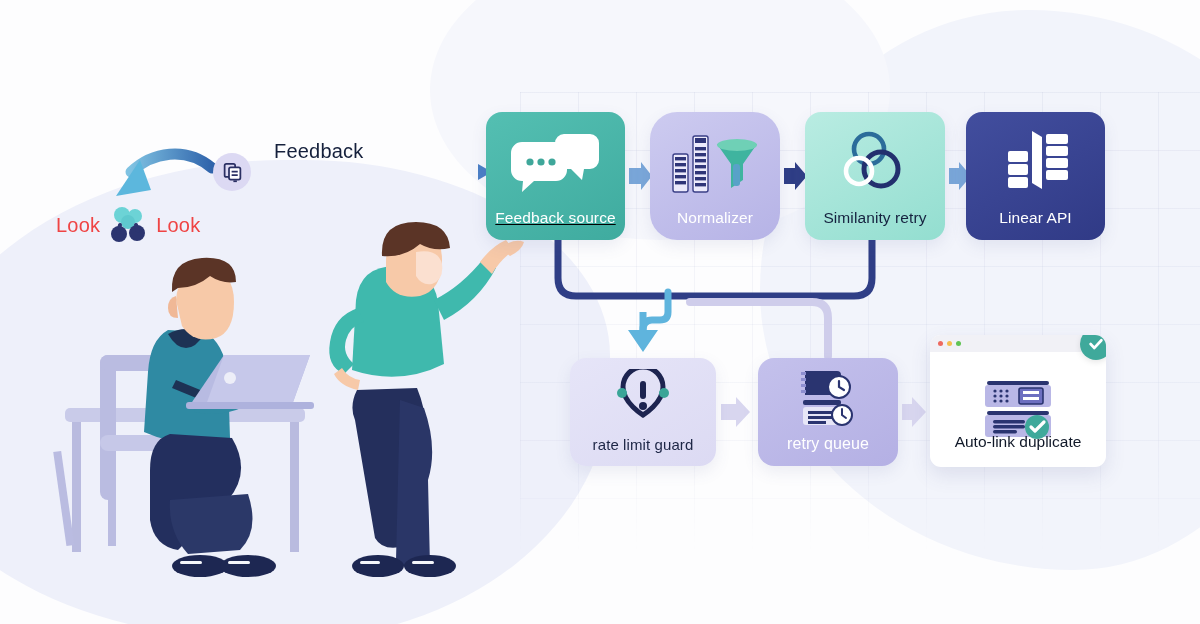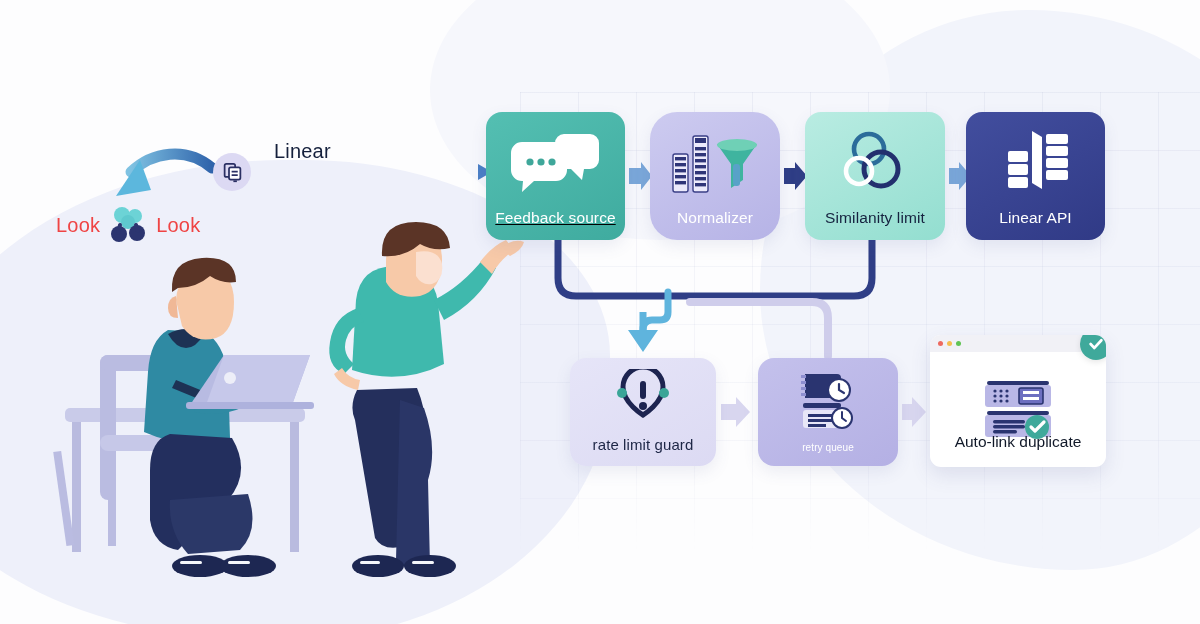--- a/index.html
+++ b/index.html
@@ -58,21 +58,21 @@
   .n-similarity .lbl{color:#15223f;}
   .n-linear{left:966px;top:112px;width:139px;height:128px;
     background:linear-gradient(150deg,#424e9e,#303a86);}
   .n-linear .lbl{color:#ffffff;}
 
   .n-rate{left:570px;top:358px;width:146px;height:108px;
     background:linear-gradient(150deg,#e6e5f8,#dcdaf3);}
   .n-rate .lbl{color:#1c2545;font-size:15px;}
   .n-retry{left:758px;top:358px;width:140px;height:108px;
     background:linear-gradient(150deg,#c4c1ec,#b4b0e4);}
-  .n-retry .lbl{color:#ffffff;font-size:10px;}
+  .n-retry .lbl{color:#ffffff;font-size:16px;}
 
   
   .card-browser{
     position:absolute;left:930px;top:335px;width:176px;height:132px;
     background:#ffffff;border-radius:11px;overflow:hidden;
     box-shadow:0 8px 20px rgba(70,80,140,0.13);
   }
   .cb-bar{height:17px;background:#f1f1f6;display:flex;align-items:center;gap:4px;padding-left:8px;}
   .dot{width:5px;height:5px;border-radius:50%;}
   .cb-body{position:relative;height:115px;display:flex;flex-direction:column;align-items:center;justify-content:center;gap:4px;}
@@ -224,21 +224,21 @@
       <circle cx="16" cy="10" r="8" fill="#6cd3d6"></circle>
       <circle cx="29" cy="11" r="7" fill="#6cd3d6"></circle>
       <circle cx="22" cy="17" r="7" fill="#5fc9ce"></circle>
       <circle cx="13" cy="29" r="8" fill="#2c3570"></circle>
       <circle cx="31" cy="28" r="8" fill="#2c3570"></circle>
       <path d="M14 20 l-2 8 M30 20 l2 6" stroke="#2c3570" stroke-width="4" stroke-linecap="round"></path>
     </svg>
     <span>Look</span>
   </div>
 
-  <div class="webbook-lbl">Linear</div>
+  <div class="webbook-lbl">Feedback</div>
 
   <div class="hook-circle">
     <svg width="21" height="21" viewBox="0 0 24 24">
       <rect x="3" y="2" width="12" height="15" rx="2" fill="none" stroke="#2a2f63" stroke-width="2"></rect>
       <rect x="8" y="6" width="13" height="14" rx="2" fill="#ffffff" stroke="#2a2f63" stroke-width="2"></rect>
       <line x1="11" y1="11" x2="18" y2="11" stroke="#2a2f63" stroke-width="2"></line>
       <line x1="11" y1="15" x2="18" y2="15" stroke="#2a2f63" stroke-width="2"></line>
       <line x1="13" y1="22" x2="17" y2="22" stroke="#2a2f63" stroke-width="2"></line>
     </svg>
   </div>
@@ -285,21 +285,21 @@
   </div>
 
   <div class="node n-similarity">
     <div class="glyph">
       <svg width="80" height="68" viewBox="0 0 80 68">
         <circle cx="34" cy="22" r="15" fill="none" stroke="#2b6c9a" stroke-width="4.6"></circle>
         <circle cx="46" cy="42" r="17" fill="none" stroke="#22306e" stroke-width="5"></circle>
         <circle cx="24" cy="44" r="13" fill="none" stroke="#ffffff" stroke-width="4.6"></circle>
       </svg>
     </div>
-    <div class="lbl">Similanity limit</div>
+    <div class="lbl">Similanity retry</div>
   </div>
 
   <div class="node n-rate">
     <div class="glyph">
       <svg width="64" height="56" viewBox="0 0 64 56">
         <path d="M12 18 a20 20 0 0 1 40 0 c0 16 -20 28 -20 28 s-20 -12 -20 -28 z" fill="none" stroke="#1d2450" stroke-width="5" stroke-linecap="round"></path>
         <circle cx="11" cy="24" r="5" fill="#3aa597"></circle>
         <circle cx="53" cy="24" r="5" fill="#3aa597"></circle>
         <rect x="29" y="12" width="6" height="18" rx="3" fill="#1d2450"></rect>
         <circle cx="32" cy="37" r="4" fill="#1d2450"></circle>

